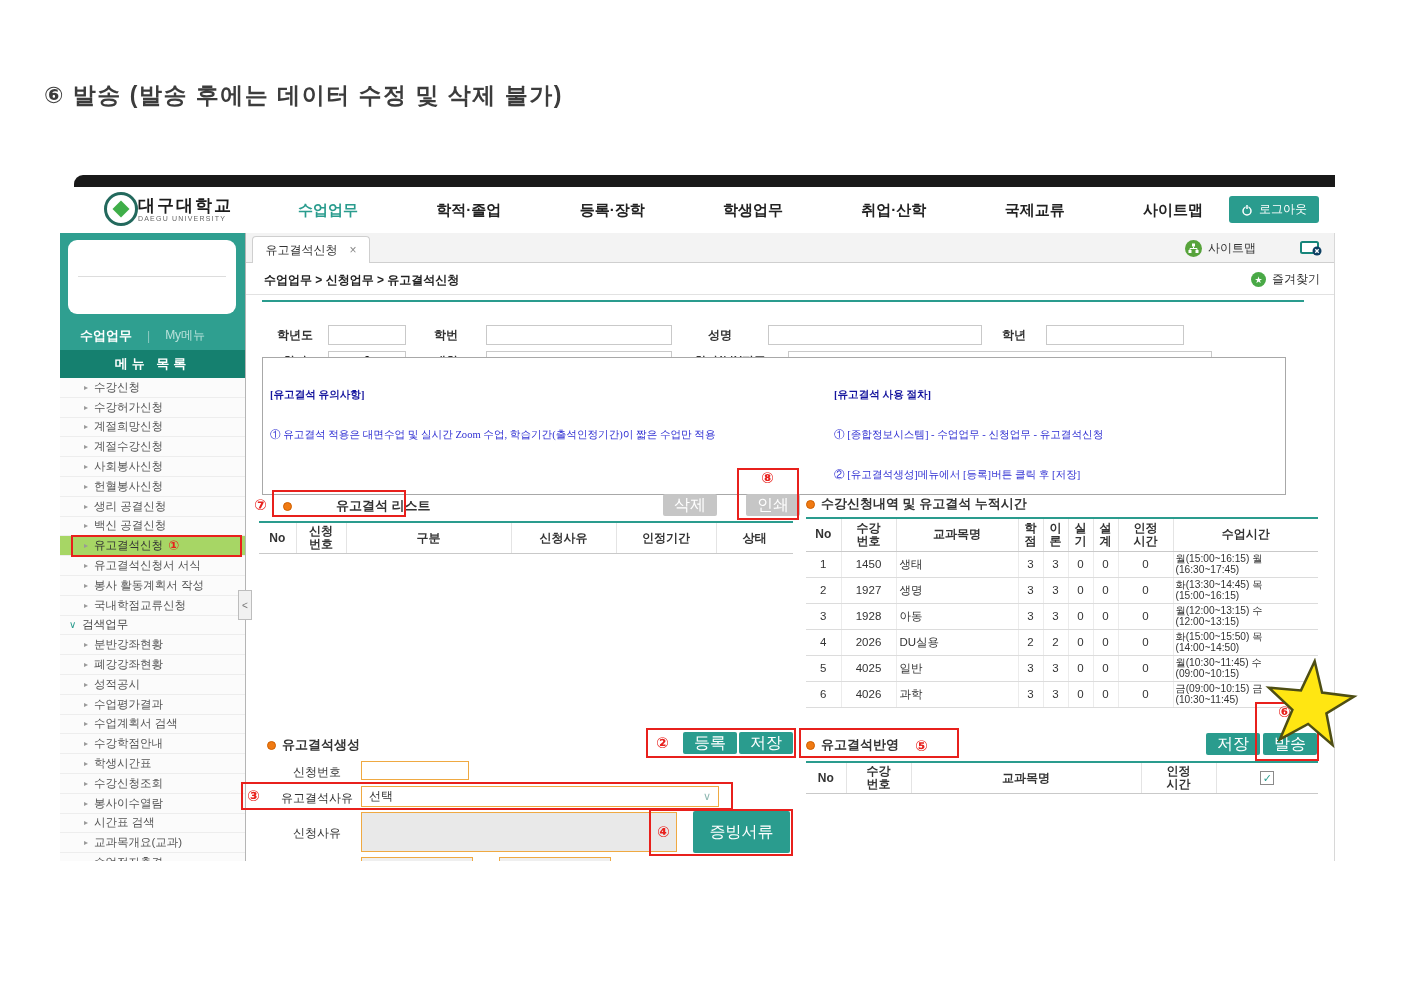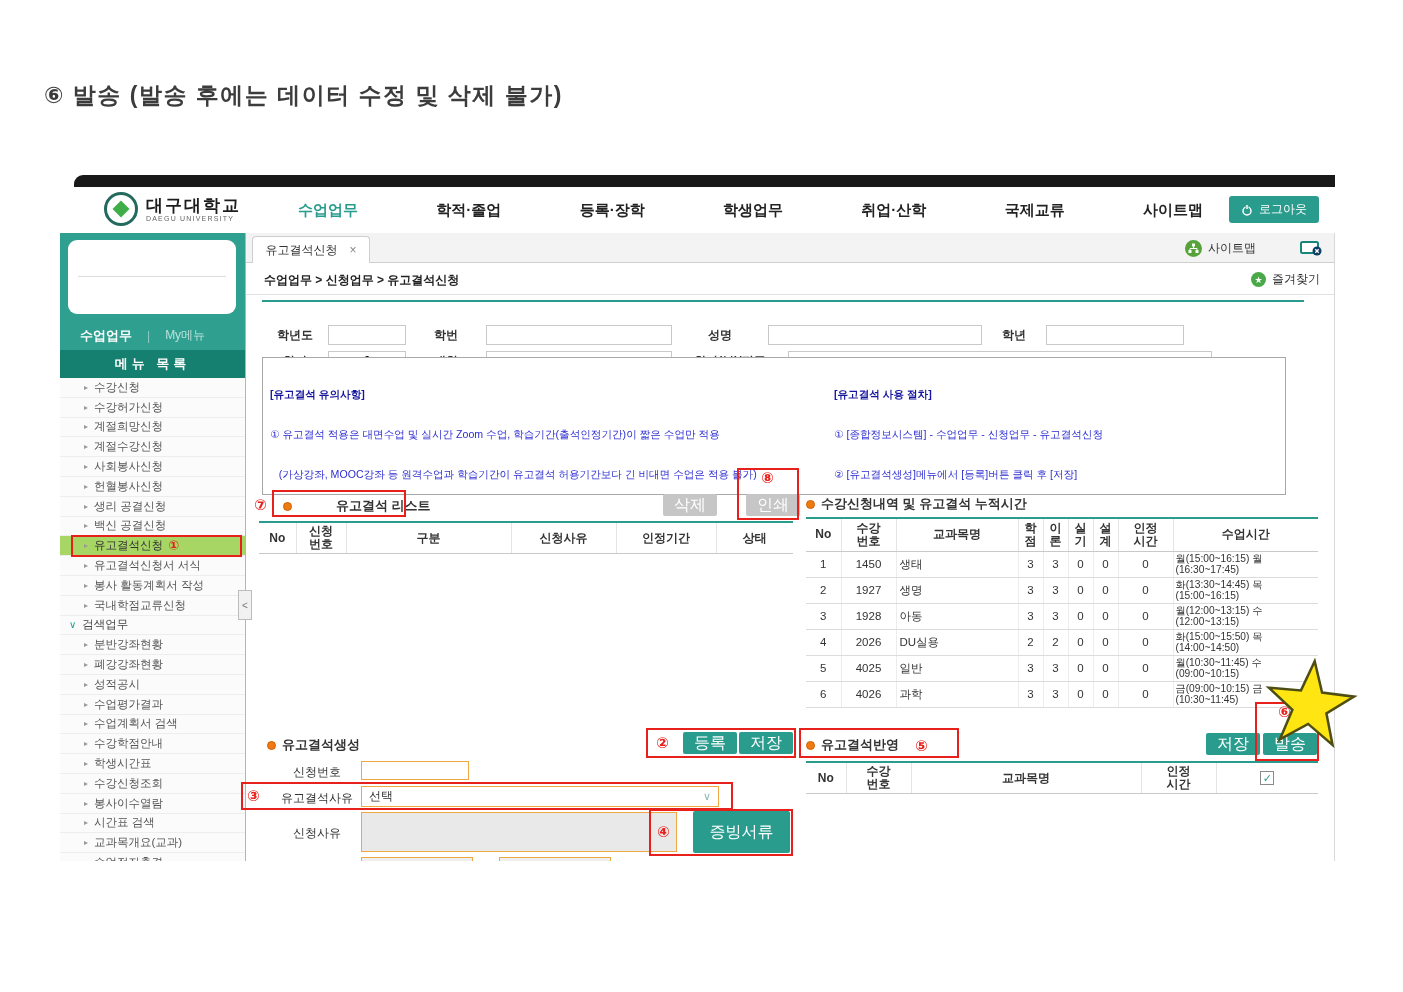--- a/index.html
+++ b/index.html
@@ -5,21 +5,21 @@
   * { margin:0; padding:0; box-sizing:border-box; }
   body { background:#fff; font-family:"Liberation Sans","DejaVu Sans",sans-serif; }
   .page { position:relative; width:1403px; height:992px; background:#fff; overflow:hidden; }
   .page-title { position:absolute; left:44px; top:80px; font-size:23px; font-weight:bold; color:#3c3c3c; letter-spacing:1.5px; }
 
   .app { position:absolute; left:60px; top:175px; width:1275px; height:686px; background:#fff; overflow:hidden; }
   .topbar { position:absolute; left:14px; top:0; right:0; height:12px; background:#191919; border-top-left-radius:9px; }
 
   
   .hdr { position:absolute; left:0; top:12px; width:100%; height:46px; background:#fff; }
-  .logo { position:absolute; left:44px; top:5px; display:flex; align-items:center; gap:8px; }
+  .logo { position:absolute; left:44px; top:5px; display:flex; align-items:center; }
   .emblem { width:34px; height:34px; border-radius:50%; border:3px solid #23695d; background:#fff; position:relative; }
   .emblem i { position:absolute; left:8px; top:8px; width:12px; height:12px; background:#3fae49; transform:rotate(45deg); display:block; }
   .logo-nm { font-size:17px; font-weight:bold; color:#1c1c1c; letter-spacing:2px; line-height:18px; }
   .logo-sub { font-size:7px; color:#666; letter-spacing:1.2px; }
   .nav { position:absolute; left:238px; top:0; width:905px; height:46px; display:flex; align-items:center; justify-content:space-between; }
   .nav span { font-size:15px; font-weight:bold; color:#222; cursor:pointer; white-space:nowrap; }
   .nav span.active { color:#2a9c8e; }
   .logout { position:absolute; right:16px; top:9px; height:27px; background:#2a9c8e; color:#fff; font-size:12px; display:flex; align-items:center; gap:6px; padding:0 12px; border-radius:3px; border:none; cursor:pointer; }
 
   
@@ -53,21 +53,21 @@
   .fav { position:absolute; right:14px; top:8px; display:flex; gap:6px; align-items:center; font-size:12px; color:#333; cursor:pointer; }
   .ico-star { width:15px; height:15px; border-radius:50%; background:#49a946; color:#fff; font-size:9px; display:flex; align-items:center; justify-content:center; }
 
   
   .formwrap { position:absolute; left:16px; top:67px; width:1042px; border-top:2px solid #2a9c8e; padding-top:20px; }
   .frow { display:flex; align-items:center; height:26px; }
   .flabel { font-size:12px; font-weight:bold; color:#333; text-align:center; flex:none; }
   .finput { height:20px; border:1px solid #c9c9c9; font-size:12px; padding:0 4px; text-align:center; flex:none; background:#fff; }
 
   
-  .notice { position:absolute; left:16px; top:124px; width:1024px; height:138px; border:1px solid #a8a8a8; display:flex; overflow:hidden; background:#fff; }
+  .notice { position:absolute; left:16px; top:124px; width:1024px; height:138px; border:1px solid #a8a8a8; display:flex; overflow:hidden; background:#fff;font-family:Liberation Serif, serif; }
   .ncol { padding:3px 7px; font-size:10.6px; line-height:13.4px; color:#2d2dd2; white-space:pre; }
   .ncol-l { width:564px; flex:none; }
   .ncol-r { flex:1; }
   .ntitle { font-weight:bold; color:#15159e; }
 
   .circ { color:#e8201c; font-weight:bold; font-size:15px; line-height:1; }
   .redbox { position:absolute; border:2px solid #e8201c; pointer-events:none; z-index:5; }
   .bullet { width:9px; height:9px; border-radius:50%; background:#f07a12; border:1.5px solid #cf5f00; flex:none; }
   .sec-title { display:flex; align-items:center; gap:6px; font-size:13px; font-weight:bold; color:#333; }
   .btn { font-size:16px; color:#fff; border:none; border-radius:2px; height:22px; padding:0 11px; cursor:pointer; white-space:nowrap; }
@@ -344,21 +344,20 @@
           <input class="finput" style="width: 186px;" value="">
           <span class="flabel" style="width:116px">학과(부)/전공</span>
           <input class="finput" style="width: 424px;" value="">
         </div>
       </div>
 
       <div class="notice">
         <div class="ncol ncol-l">
           <div class="ntitle">[유고결석 유의사항]</div>
           <div>① 유고결석 적용은 대면수업 및 실시간 Zoom 수업, 학습기간(출석인정기간)이 짧은 수업만 적용</div>
-          <div>   (가상강좌, MOOC강좌 등 원격수업과 학습기간이 유고결석 허용기간보다 긴 비대면 수업은 적용 불가)</div>
           
           
           
         </div>
         <div class="ncol ncol-r">
           <div class="ntitle">[유고결석 사용 절차]</div>
           <div>① [종합정보시스템] - 수업업무 - 신청업무 - 유고결석신청</div>
           <div>② [유고결석생성]메뉴에서 [등록]버튼 클릭 후 [저장]</div>
           
           

